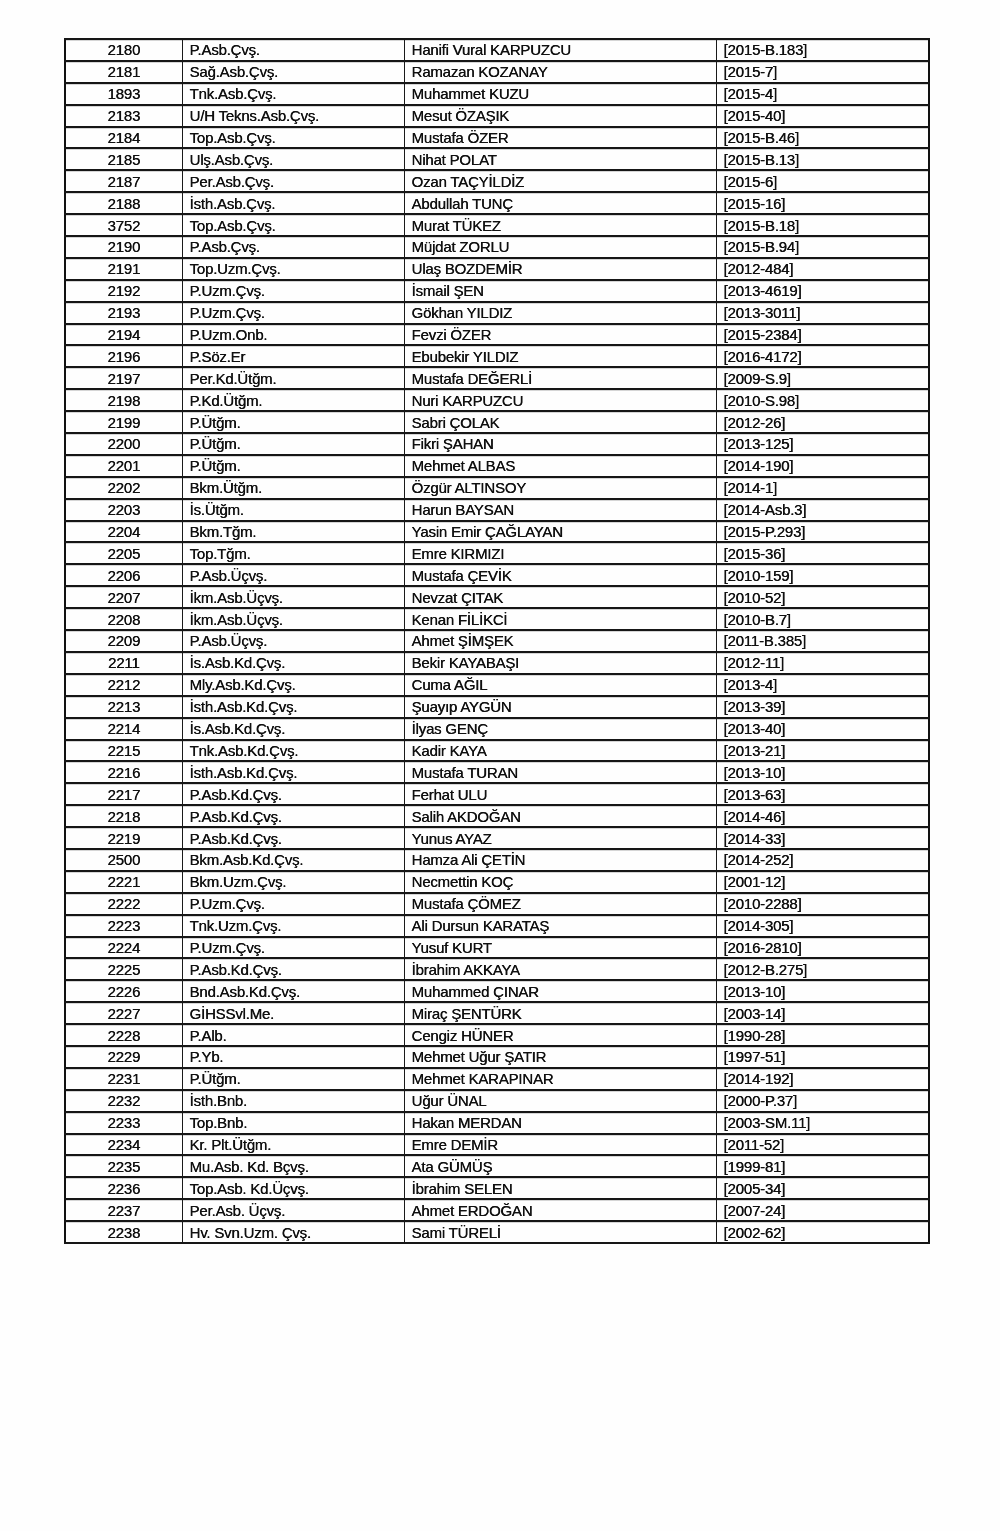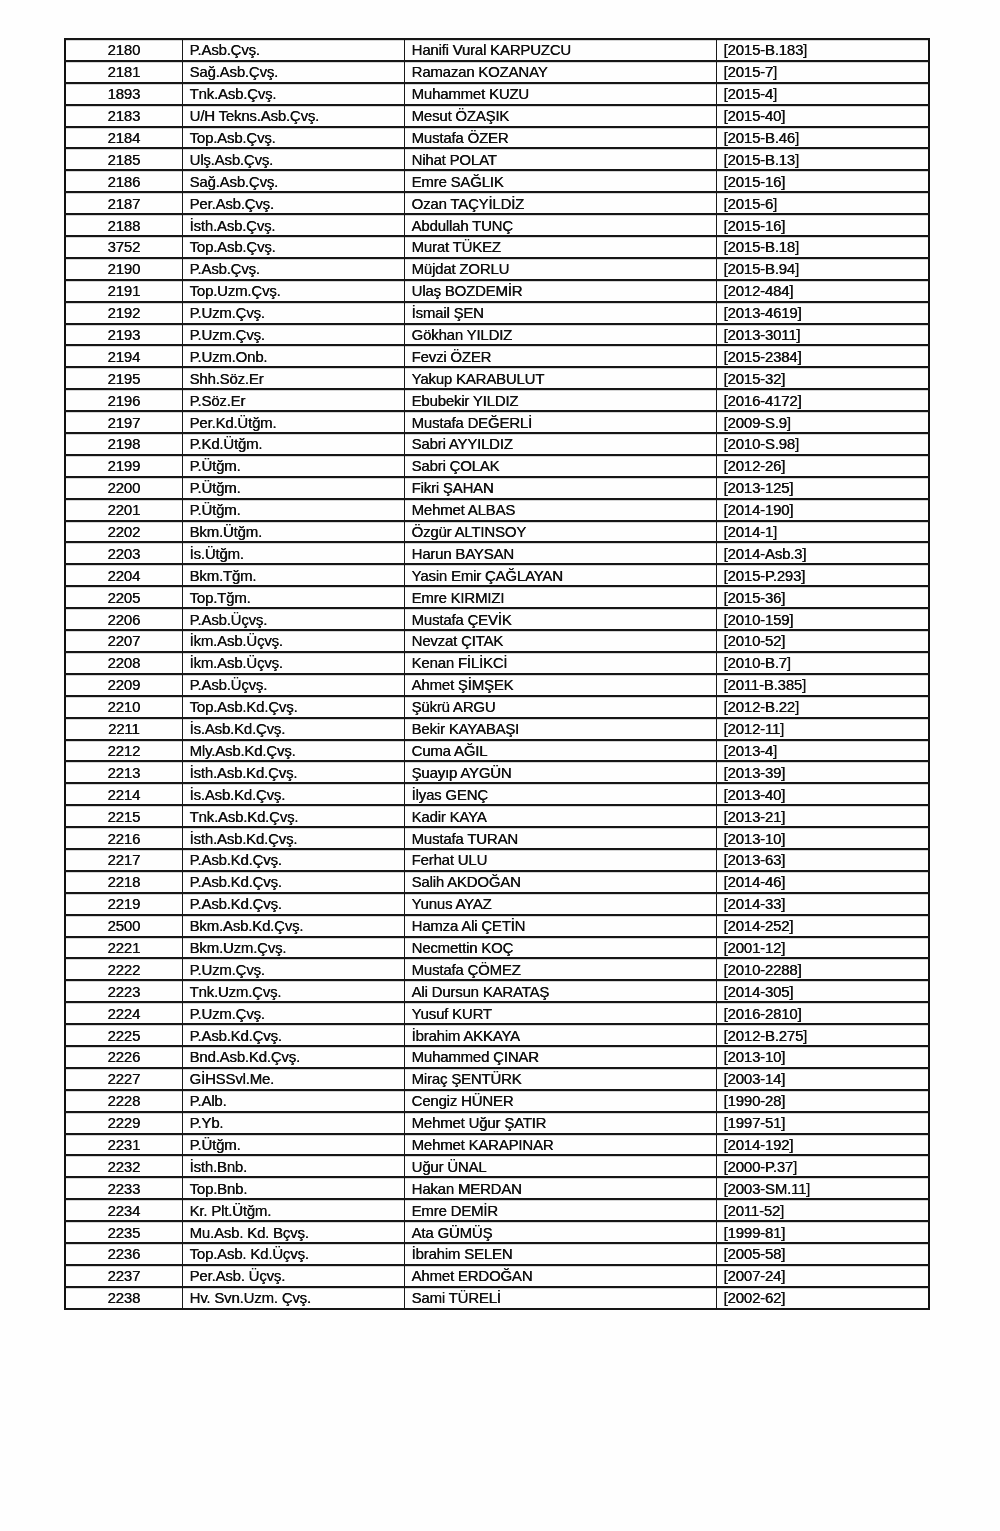--- a/index.html
+++ b/index.html
@@ -99,26 +99,20 @@
           <td class="col-name">Mustafa ÖZER</td>
           <td class="col-code">[2015-B.46]</td>
         </tr>
         <tr>
           <td class="col-no">2185</td>
           <td class="col-rank">Ulş.Asb.Çvş.</td>
           <td class="col-name">Nihat POLAT</td>
           <td class="col-code">[2015-B.13]</td>
         </tr>
         <tr>
-          <td class="col-no">2186</td>
-          <td class="col-rank">Sağ.Asb.Çvş.</td>
-          <td class="col-name">Emre SAĞLIK</td>
-          <td class="col-code">[2015-16]</td>
-        </tr>
-        <tr>
           <td class="col-no">2187</td>
           <td class="col-rank">Per.Asb.Çvş.</td>
           <td class="col-name">Ozan TAÇYİLDİZ</td>
           <td class="col-code">[2015-6]</td>
         </tr>
         <tr>
           <td class="col-no">2188</td>
           <td class="col-rank">İsth.Asb.Çvş.</td>
           <td class="col-name">Abdullah TUNÇ</td>
           <td class="col-code">[2015-16]</td>
@@ -153,41 +147,35 @@
           <td class="col-name">Gökhan YILDIZ</td>
           <td class="col-code">[2013-3011]</td>
         </tr>
         <tr>
           <td class="col-no">2194</td>
           <td class="col-rank">P.Uzm.Onb.</td>
           <td class="col-name">Fevzi ÖZER</td>
           <td class="col-code">[2015-2384]</td>
         </tr>
         <tr>
-          <td class="col-no">2195</td>
-          <td class="col-rank">Shh.Söz.Er</td>
-          <td class="col-name">Yakup KARABULUT</td>
-          <td class="col-code">[2015-32]</td>
-        </tr>
-        <tr>
           <td class="col-no">2196</td>
           <td class="col-rank">P.Söz.Er</td>
           <td class="col-name">Ebubekir YILDIZ</td>
           <td class="col-code">[2016-4172]</td>
         </tr>
         <tr>
           <td class="col-no">2197</td>
           <td class="col-rank">Per.Kd.Ütğm.</td>
           <td class="col-name">Mustafa DEĞERLİ</td>
           <td class="col-code">[2009-S.9]</td>
         </tr>
         <tr>
           <td class="col-no">2198</td>
           <td class="col-rank">P.Kd.Ütğm.</td>
-          <td class="col-name">Sabri AYYILDIZ</td>
+          <td class="col-name">Nuri KARPUZCU</td>
           <td class="col-code">[2010-S.98]</td>
         </tr>
         <tr>
           <td class="col-no">2199</td>
           <td class="col-rank">P.Ütğm.</td>
           <td class="col-name">Sabri ÇOLAK</td>
           <td class="col-code">[2012-26]</td>
         </tr>
         <tr>
           <td class="col-no">2200</td>
@@ -243,26 +231,20 @@
           <td class="col-name">Kenan FİLİKCİ</td>
           <td class="col-code">[2010-B.7]</td>
         </tr>
         <tr>
           <td class="col-no">2209</td>
           <td class="col-rank">P.Asb.Üçvş.</td>
           <td class="col-name">Ahmet ŞİMŞEK</td>
           <td class="col-code">[2011-B.385]</td>
         </tr>
         <tr>
-          <td class="col-no">2210</td>
-          <td class="col-rank">Top.Asb.Kd.Çvş.</td>
-          <td class="col-name">Şükrü ARGU</td>
-          <td class="col-code">[2012-B.22]</td>
-        </tr>
-        <tr>
           <td class="col-no">2211</td>
           <td class="col-rank">İs.Asb.Kd.Çvş.</td>
           <td class="col-name">Bekir KAYABAŞI</td>
           <td class="col-code">[2012-11]</td>
         </tr>
         <tr>
           <td class="col-no">2212</td>
           <td class="col-rank">Mly.Asb.Kd.Çvş.</td>
           <td class="col-name">Cuma AĞIL</td>
           <td class="col-code">[2013-4]</td>
@@ -396,21 +378,21 @@
         <tr>
           <td class="col-no">2235</td>
           <td class="col-rank">Mu.Asb. Kd. Bçvş.</td>
           <td class="col-name">Ata GÜMÜŞ</td>
           <td class="col-code">[1999-81]</td>
         </tr>
         <tr>
           <td class="col-no">2236</td>
           <td class="col-rank">Top.Asb. Kd.Üçvş.</td>
           <td class="col-name">İbrahim SELEN</td>
-          <td class="col-code">[2005-58]</td>
+          <td class="col-code">[2005-34]</td>
         </tr>
         <tr>
           <td class="col-no">2237</td>
           <td class="col-rank">Per.Asb. Üçvş.</td>
           <td class="col-name">Ahmet ERDOĞAN</td>
           <td class="col-code">[2007-24]</td>
         </tr>
         <tr>
           <td class="col-no">2238</td>
           <td class="col-rank">Hv. Svn.Uzm. Çvş.</td>

